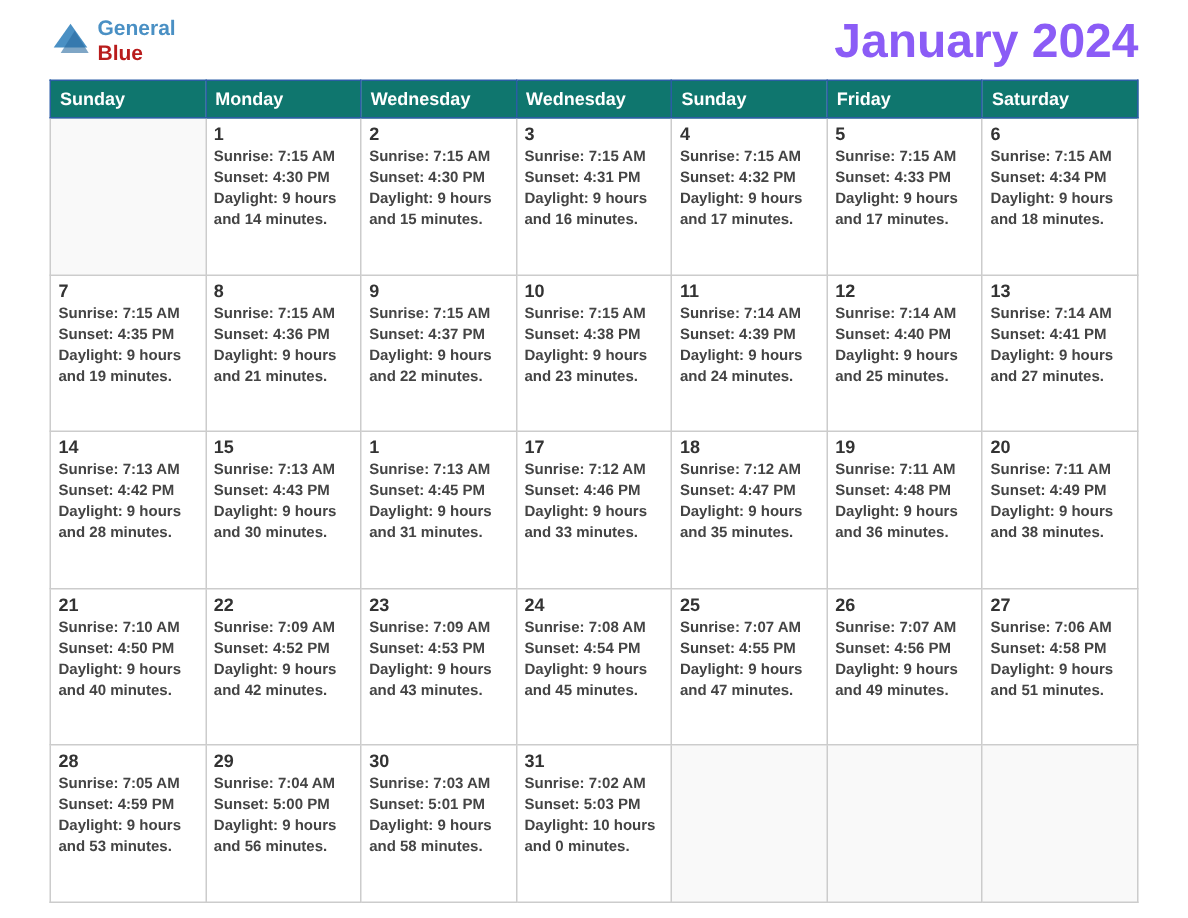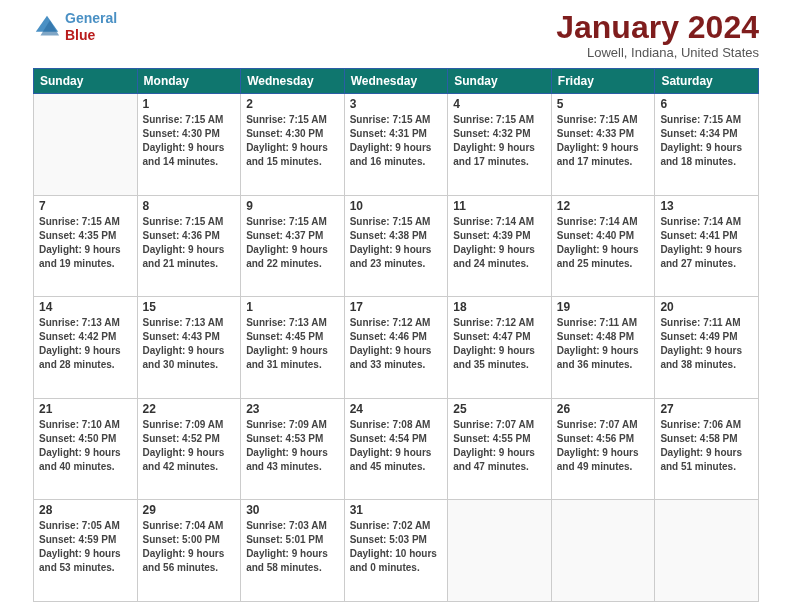--- a/index.html
+++ b/index.html
@@ -40,21 +40,21 @@
     .logo-icon {
       width: 28px;
       height: 28px;
     }
     .title-section {
       text-align: right;
     }
     .month-title {
       font-size: 32px;
       font-weight: bold;
-      color: #7f1d1d;
+      color: #8b5cf6;
       line-height: 1.1;
     }
     .location {
       font-size: 13px;
       color: #555;
     }
     table {
       width: 100%;
       border-collapse: collapse;
       flex: 1;
@@ -106,21 +106,20 @@
         <polygon points="15,3 27,20 3,20" fill="#4a90c4"></polygon>
         <polygon points="18,8 28,24 8,24" fill="#2a6aa0" opacity="0.6"></polygon>
       </svg>
       <div class="logo-text">
         <div><span>General</span></div>
         <div><span style="color:#b91c1c">Blue</span></div>
       </div>
     </div>
     <div class="title-section">
       <div class="month-title">January 2024</div>
-      <div class="location">Lowell, Indiana, United States</div>
     </div>
   </div>
 
   <table>
     <thead>
       <tr>
       <th class="day-header">Sunday</th>
           <th class="day-header">Monday</th>
           <th class="day-header">Wednesday</th>
           <th class="day-header">Wednesday</th>

